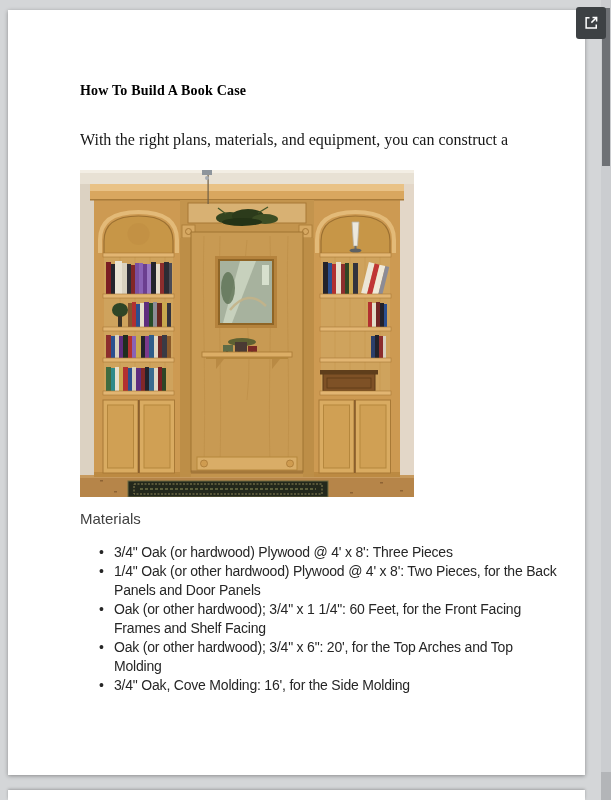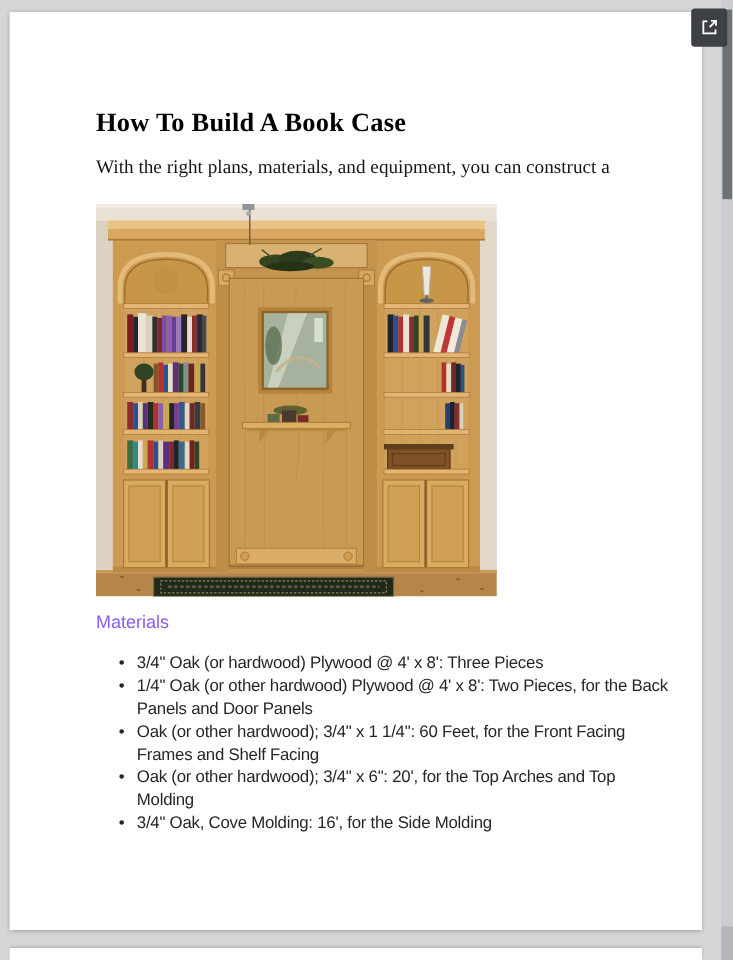--- a/index.html
+++ b/index.html
@@ -29,35 +29,35 @@
 
   
   .sb-track{position:absolute;right:0;top:0;width:10px;height:800px;background:#cbcdd0;}
   .sb-thumb{position:absolute;right:1px;top:8px;width:8px;height:158px;background:#6e7175;}
   .sb-bottom{position:absolute;right:0;top:772px;width:10px;height:28px;background:#b3b5b8;}
 
   
   .doc-title{
     position:absolute;left:72px;top:64px;width:480px;
     font-family:"Liberation Serif","DejaVu Serif",serif;
-    font-weight:700;font-size:22px;color:#000;letter-spacing:.2px;
+    font-weight:700;font-size:14px;color:#000;letter-spacing:.2px;
   }
   .intro{
     position:absolute;left:72px;top:103px;width:460px;
     font-family:"Liberation Serif","DejaVu Serif",serif;
     font-size:16px;line-height:21px;color:#161616;
   }
   .intro span{display:block;font-family:Liberation Serif, serif;}
 
   .figure{position:absolute;left:72px;top:160px;width:334px;height:327px;}
   .figure svg{display:block;}
 
   .materials-heading{
     position:absolute;left:72px;top:500px;
-    font-size:15px;color:#8b5cf6;
+    font-size:15px;color:#404040;
   }
   .materials-list{
     position:absolute;left:72px;top:533px;width:450px;
     margin:0;padding:0 0 0 34px;list-style:none;
     font-size:14px;line-height:19px;color:#262626;letter-spacing:-0.2px;
   }
   .materials-list li{position:relative;}
   .materials-list li::before{
     content:"\2022";position:absolute;left:-15px;top:0;
     font-size:14px;color:#262626;

